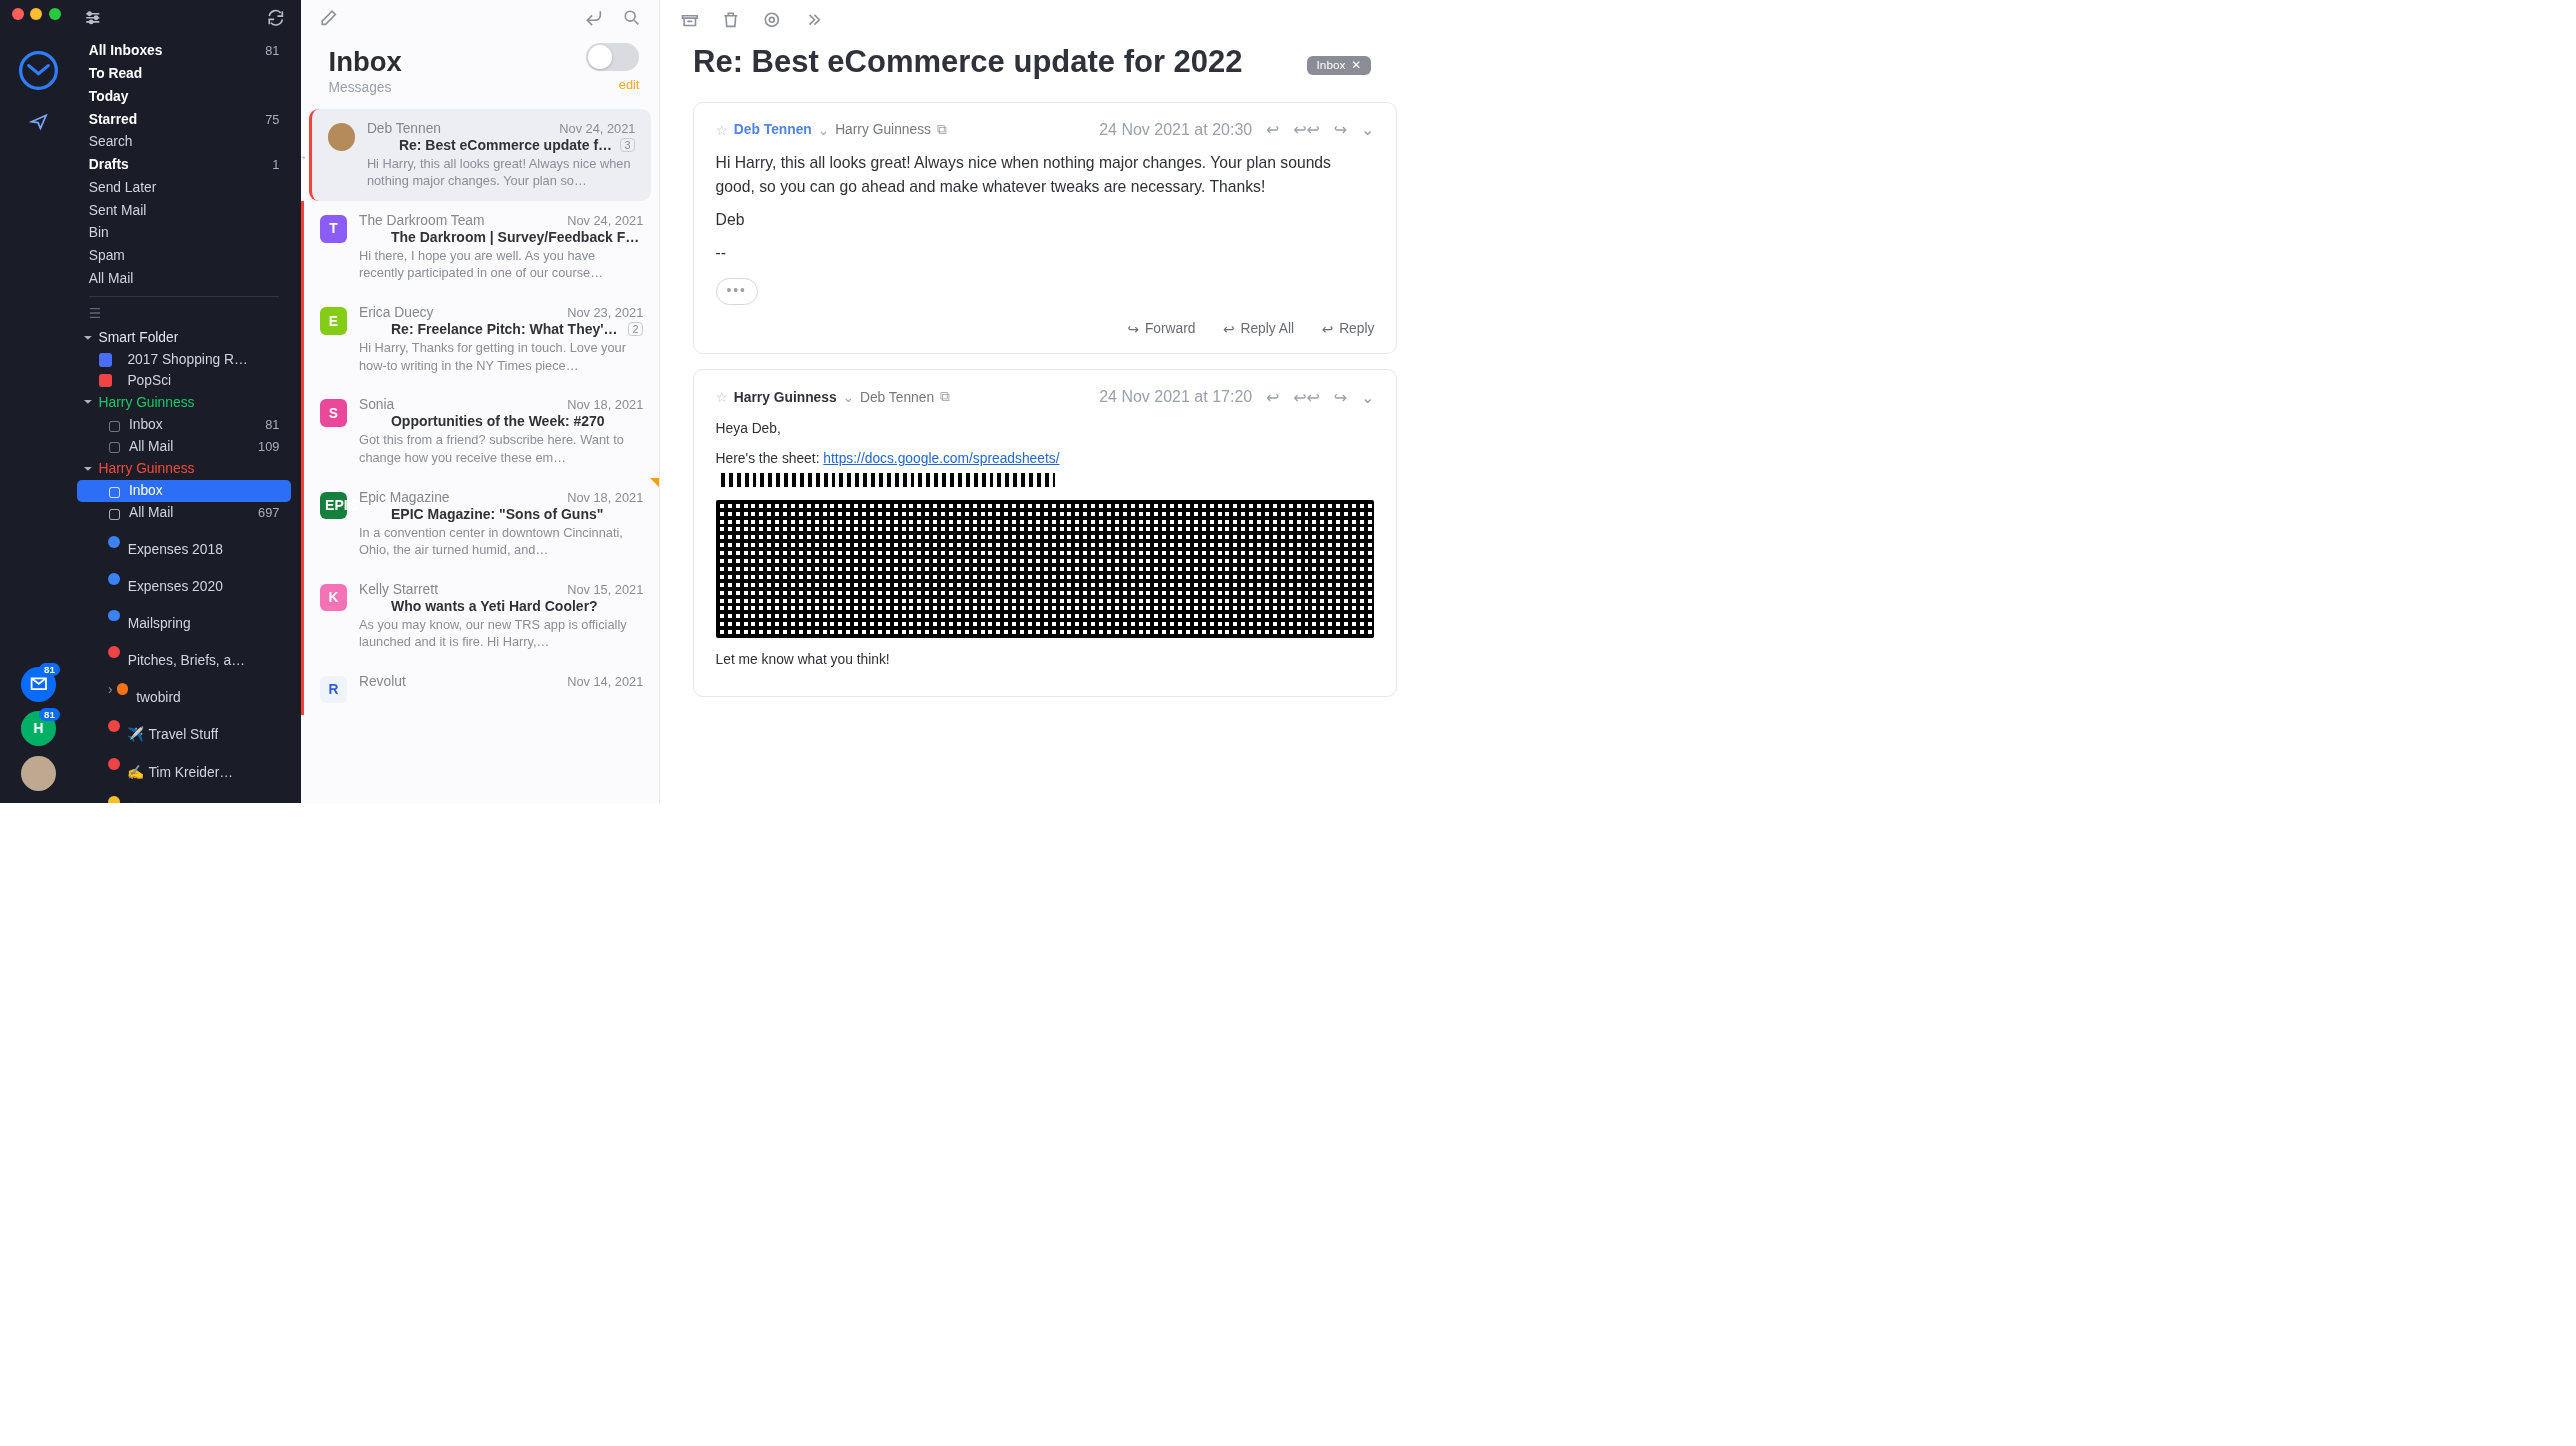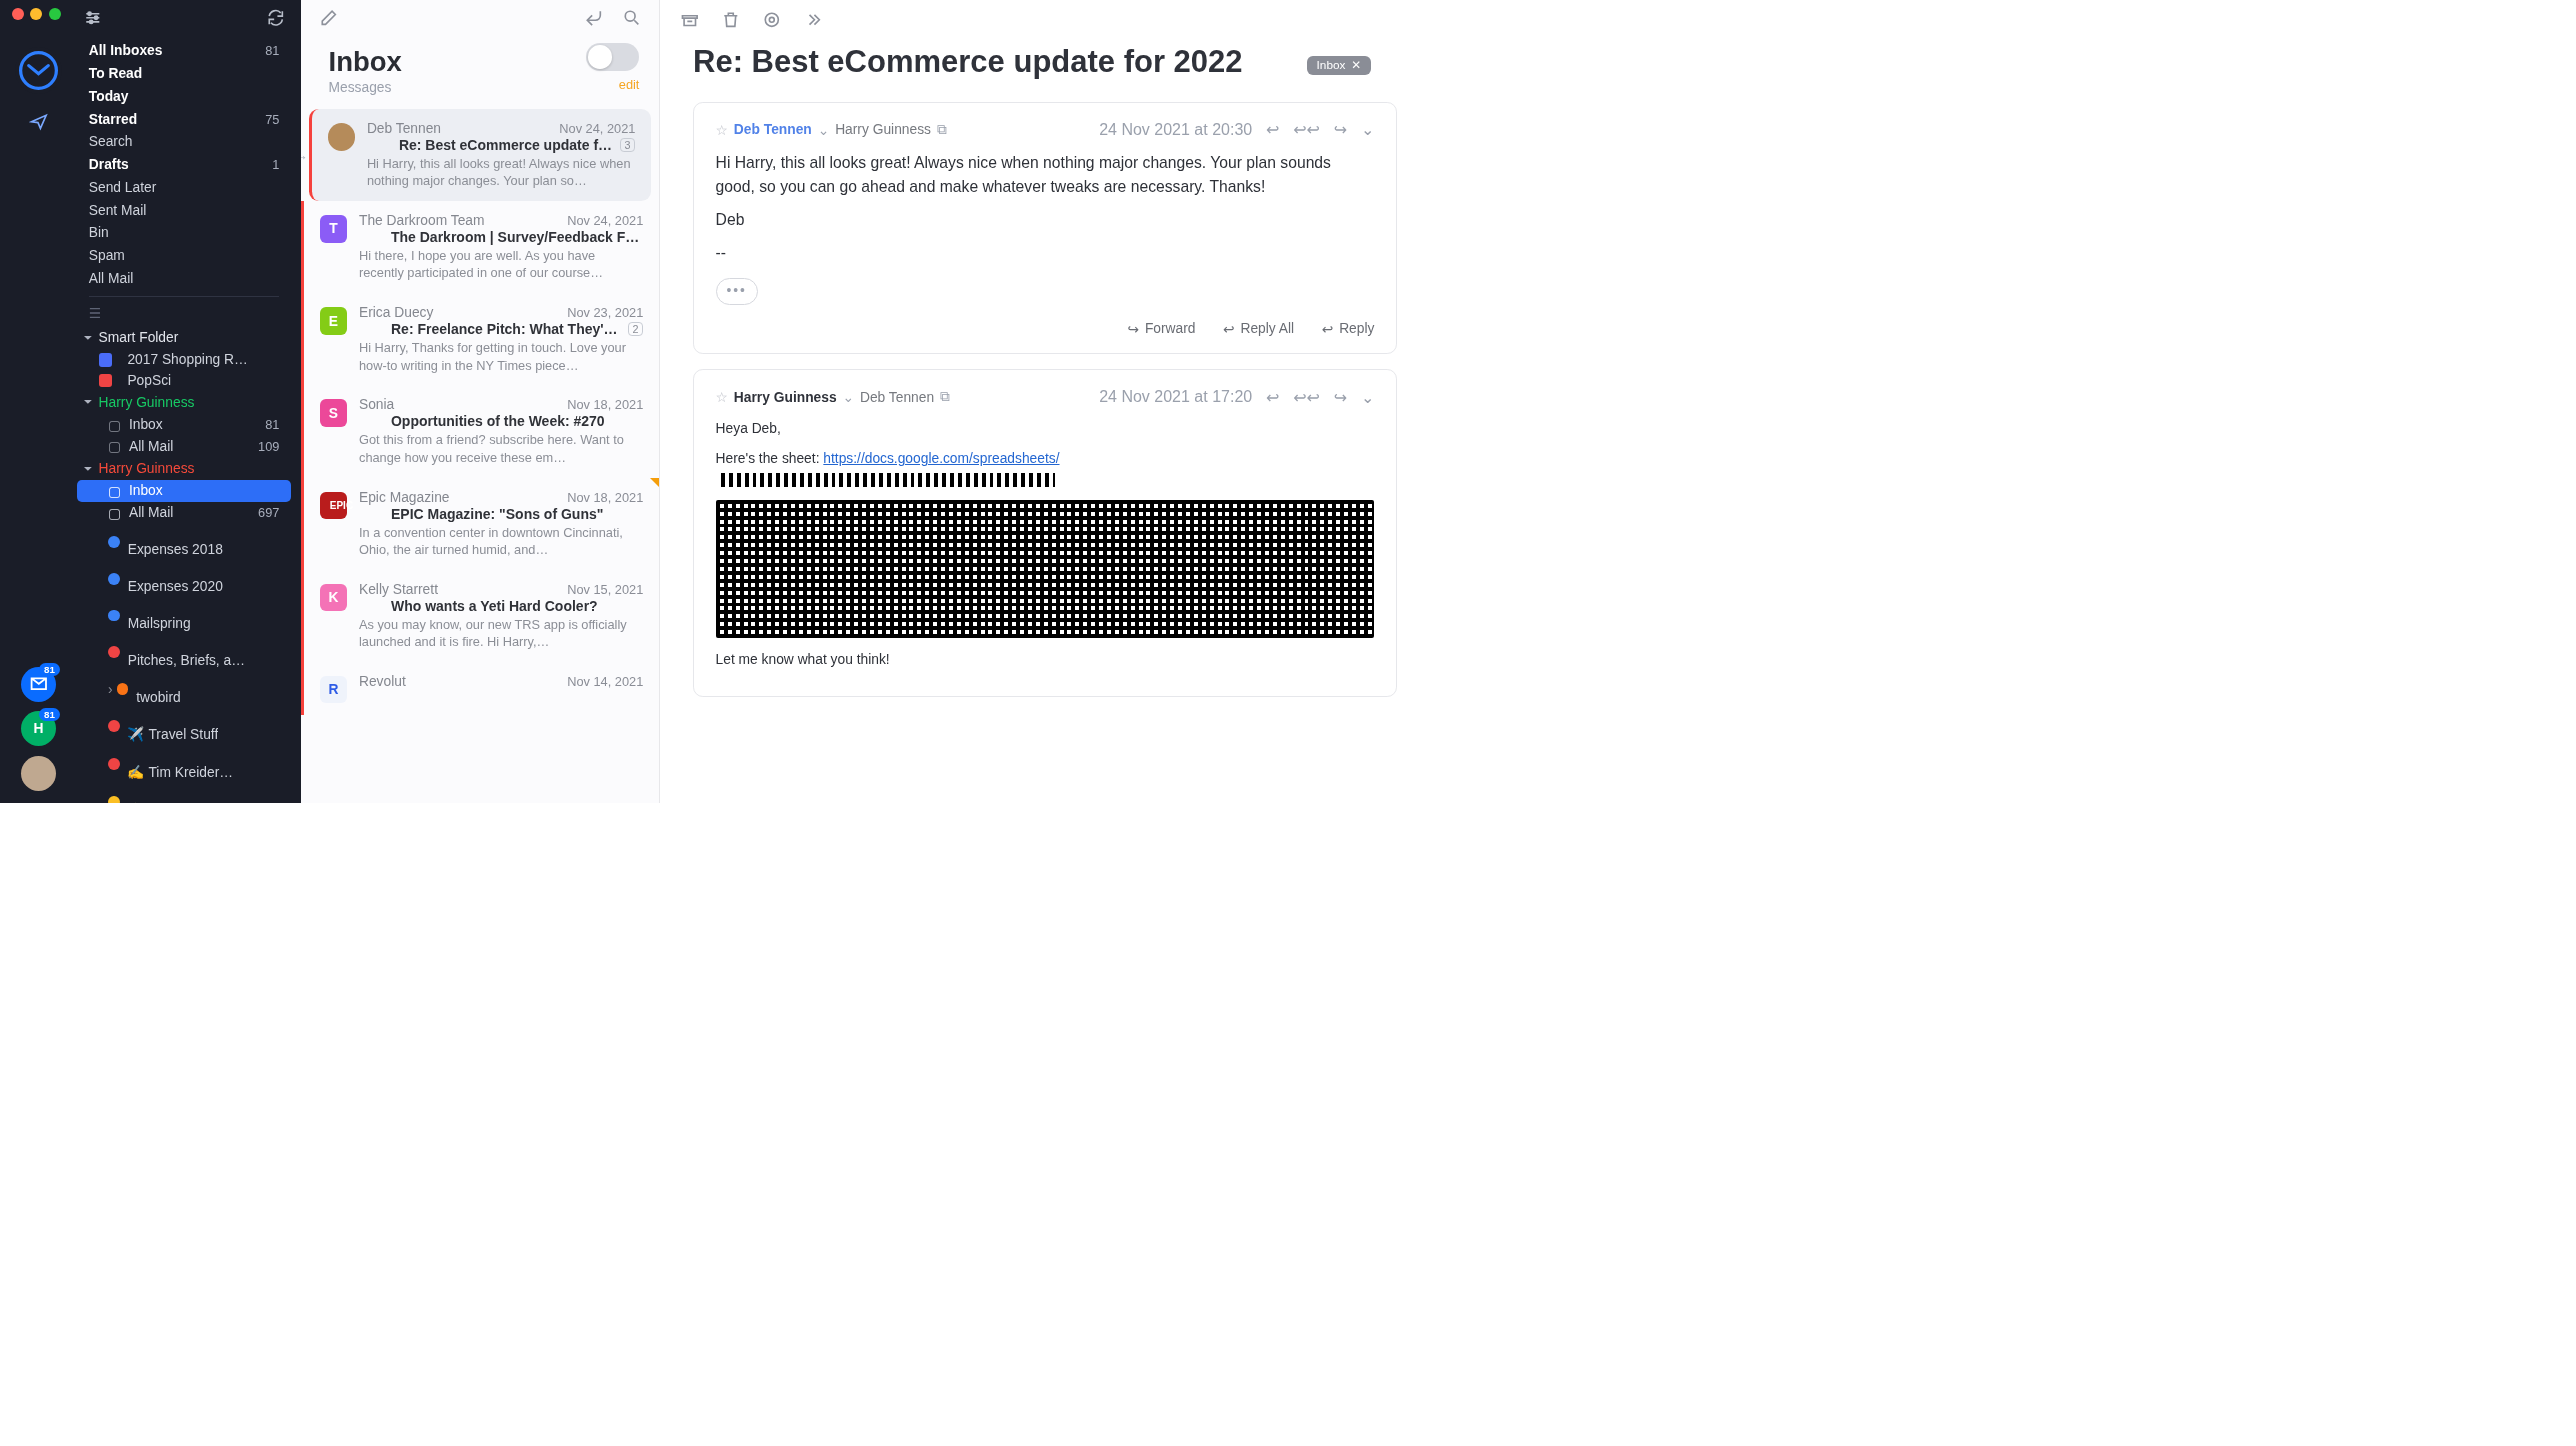--- a/index.html
+++ b/index.html
@@ -380,21 +380,21 @@
             <span class="from">Sonia</span>
             <span class="date">Nov 18, 2021</span>
           </div>
           <div style="display:flex;align-items:center;">
             <div class="subj">Opportunities of the Week: #270</div>
           </div>
           <div class="prev">Got this from a friend? subscribe here. Want to change how you receive these em…</div>
         </div>
       </div>
       <div class="msg">
-        <div class="avatar " style="background:#b91c1c;font-size:10px;padding-left:16px;">EPIC</div>
+        <div class="avatar " style="background:#15803d;font-size:14px;padding-left:16px;">EPIC</div>
         <div class="body">
           <div class="row1">
             <span class="from">Epic Magazine</span>
             <span class="date">Nov 18, 2021</span>
           </div>
           <div style="display:flex;align-items:center;">
             <div class="subj">EPIC Magazine: "Sons of Guns"</div>
           </div>
           <div class="prev">In a convention center in downtown Cincinnati, Ohio, the air turned humid, and…</div>
         </div>

